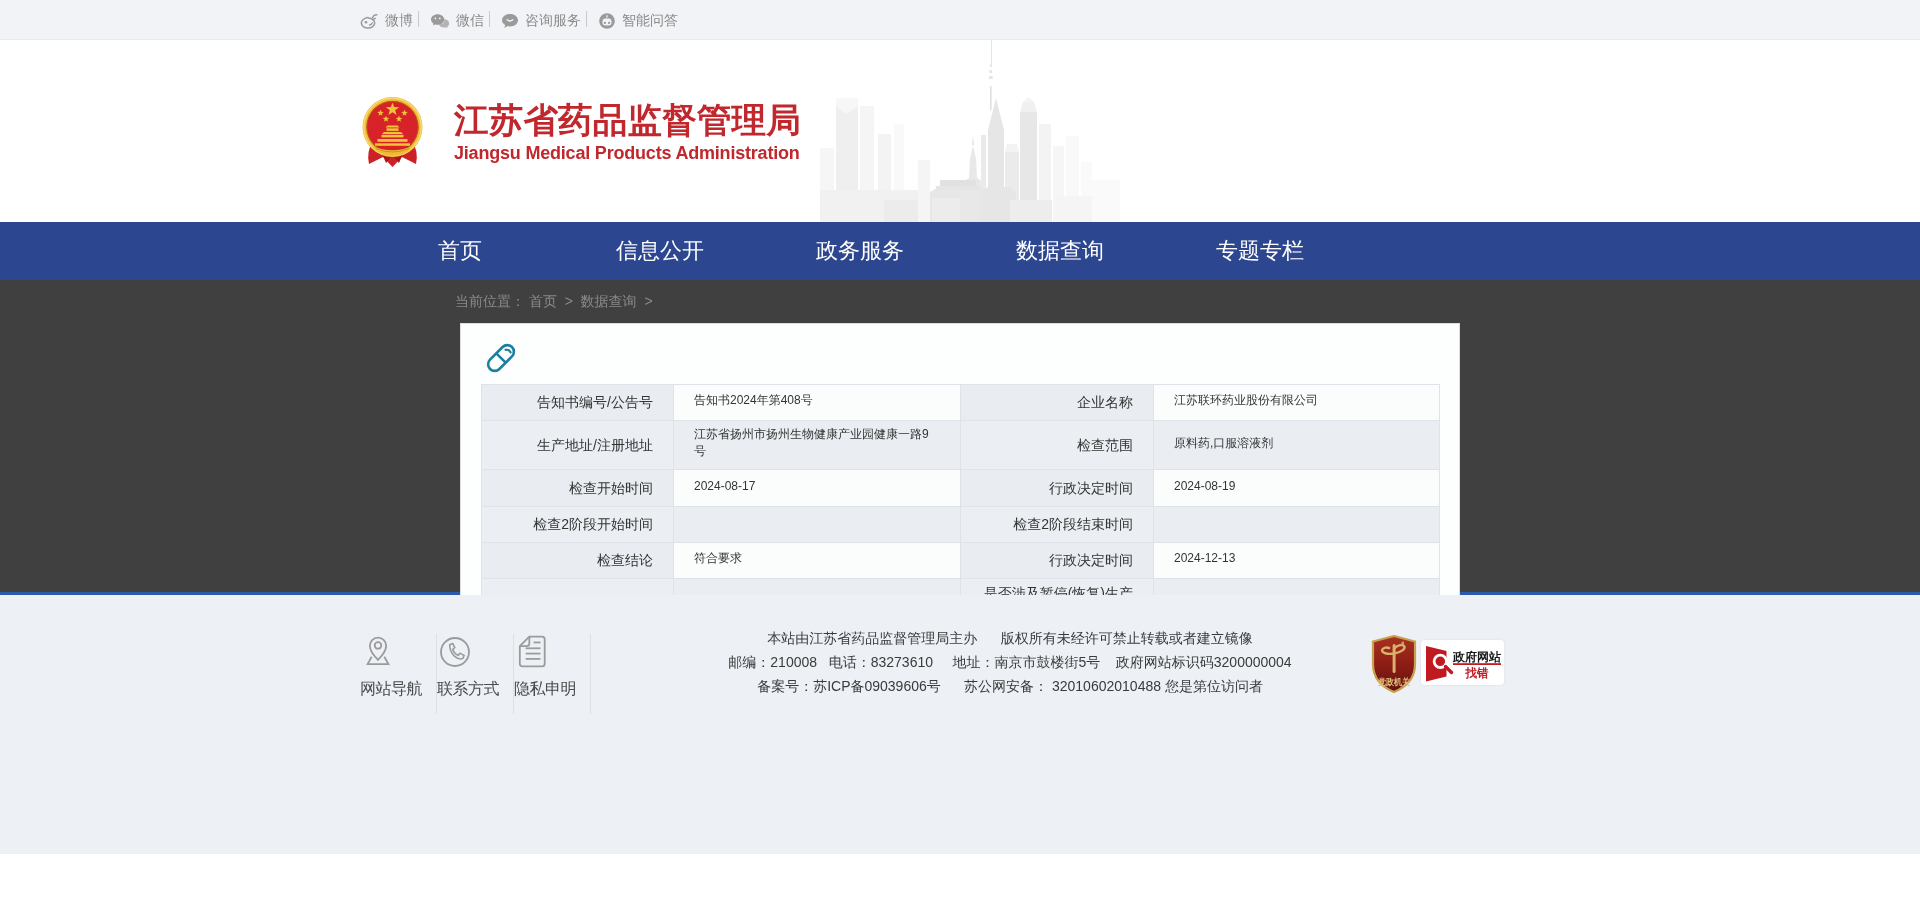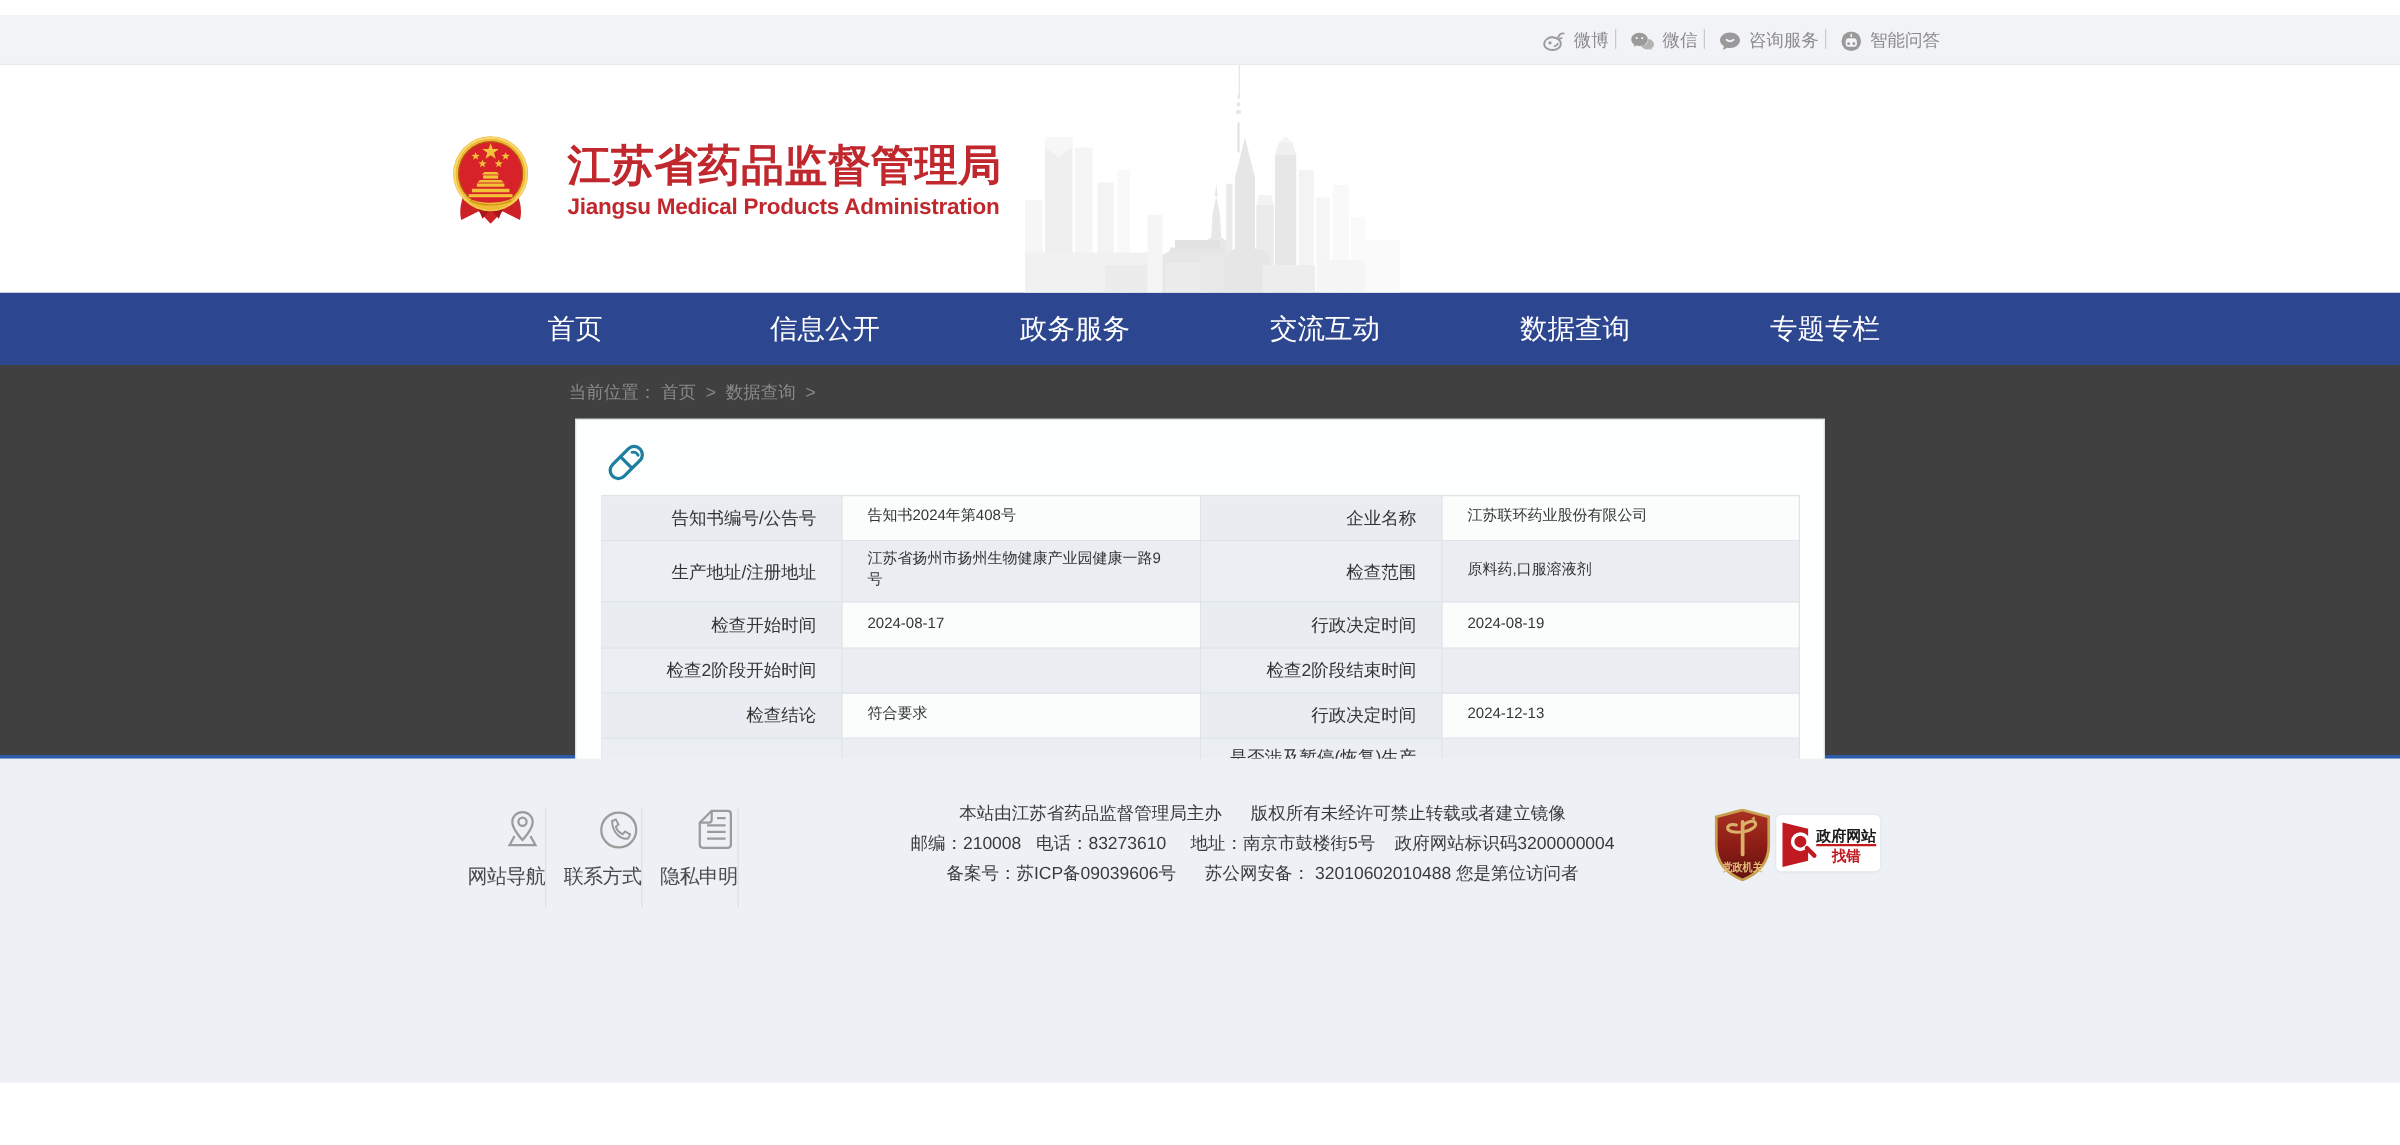--- a/index.html
+++ b/index.html
@@ -1,18 +1,18 @@
 <!DOCTYPE html>
 <html lang="zh"><head>
 <meta charset="utf-8">
 <style>
 * { margin:0; padding:0; box-sizing:border-box; }
 html,body { width:1920px; height:916px; font-family:"Liberation Sans",sans-serif; background:#ffffff; overflow:hidden; }
 .topbar { height:40px; background:#f2f3f6; border-bottom:1px solid #e9eaed; }
-.topbar-inner { width:1200px; margin:12px auto; height:39px; line-height:39px; text-align:right; font-size:14px; color:#8b8b8b; padding-right:8px; }
+.topbar-inner { width:1200px; margin:0 auto; height:39px; line-height:39px; text-align:left; font-size:14px; color:#8b8b8b; padding-right:8px; }
 .tb-item { display:inline-block; vertical-align:middle; margin-left:0; }
 .tb-item svg { vertical-align:-4px; margin-right:6px; }
 .tb-sep { display:inline-block; width:1px; height:16px; background:#c9c9c9; vertical-align:-3px; margin:0 11px 0 5px; }
 .header { height:182px; background:#ffffff; position:relative; }
 .skyline { position:absolute; left:820px; top:0; }
 .emblem { position:absolute; left:360px; top:56px; }
 .title-cn { position:absolute; left:454px; top:58px; font-size:34.5px; font-weight:bold; color:#c0282e; letter-spacing:0.2px; white-space:nowrap; }
 .title-en { position:absolute; left:454px; top:103px; font-size:18px; font-weight:bold; color:#c0282e; letter-spacing:-0.2px; white-space:nowrap; }
 .nav { height:58px; background:#2c4690; }
 .nav-inner { width:1200px; margin:0 auto; }
@@ -23,21 +23,21 @@
 .capsule { position:absolute; left:22px; top:16px; }
 table.dtable { position:absolute; left:20px; top:60px; width:958px; border-collapse:collapse; table-layout:fixed; }
 table.dtable th, table.dtable td { border:1px solid #dde3e9; font-weight:normal; color:#333; vertical-align:middle;margin-top:20px; }
 table.dtable th { background:#e9edf1; font-size:14px; font-weight:500; text-align:right; padding:0 20px 0 8px; line-height:25px; }
 table.dtable td { background:#fbfdfd; font-size:12px; text-align:left; padding:0 31px 4px 20px; line-height:17px; }
 table.dtable tr.even td { background:#eaeef3; }
 table.dtable tr.even th { background:#ebeff3; }
 .footline { height:3px; background:#2b5cab; }
 .footer { background:#edf1f6; height:259px; position:relative; font-size:14px; color:#333; }
 .fnav { position:absolute; top:39px; left:360px; }
-.fnav-item { float:left; width:77px; height:80px; text-align:right; border-right:1px solid #dcdfe3; padding-top:0; }
+.fnav-item { float:left; width:77px; height:80px; text-align:left; border-right:1px solid #dcdfe3; padding-top:0; }
 .fnav-item .lbl { display:block; margin-top:6px; font-size:16px; color:#4a4a4a; letter-spacing:-0.5px; }
 .ftext { position:absolute; top:31px; left:660px; width:700px; text-align:center; line-height:24px; color:#3a3a3a; }
 .badge-shield { position:absolute; left:1371px; top:40px; }
 .badge-find { position:absolute; left:1421px; top:45px; width:83px; height:45px; background:#ffffff; border-radius:4px; box-shadow:0 0 3px rgba(0,0,0,0.08); }
 .clear { clear:both; }
 </style>
 </head>
 <body>
 <div class="topbar">
   <div class="topbar-inner">
@@ -132,21 +132,20 @@
     <path d="M16,52.5 Q32.5,59.5 49,52.5" fill="none" stroke="#c98f12" stroke-width="0.9"></path>
   </svg>
   <div class="title-cn">江苏省药品监督管理局</div>
   <div class="title-en">Jiangsu Medical Products Administration</div>
 </div>
 <div class="nav">
   <div class="nav-inner">
     <a>首页</a>
       <a>信息公开</a>
       <a>政务服务</a>
-      <a>交流互动</a>
       <a>数据查询</a>
       <a>专题专栏</a>
     <div class="clear"></div>
   </div>
 </div>
 <div class="main">
   <div class="breadcrumb">当前位置：&nbsp;首页&nbsp;&nbsp;&gt;&nbsp;&nbsp;数据查询&nbsp;&nbsp;&gt;</div>
   <div class="contentbox">
     <svg class="capsule" width="36" height="36" viewBox="0 0 36 36">
       <g transform="rotate(45 18 18)" fill="none" stroke="#1d7f9f" stroke-width="2.6">

